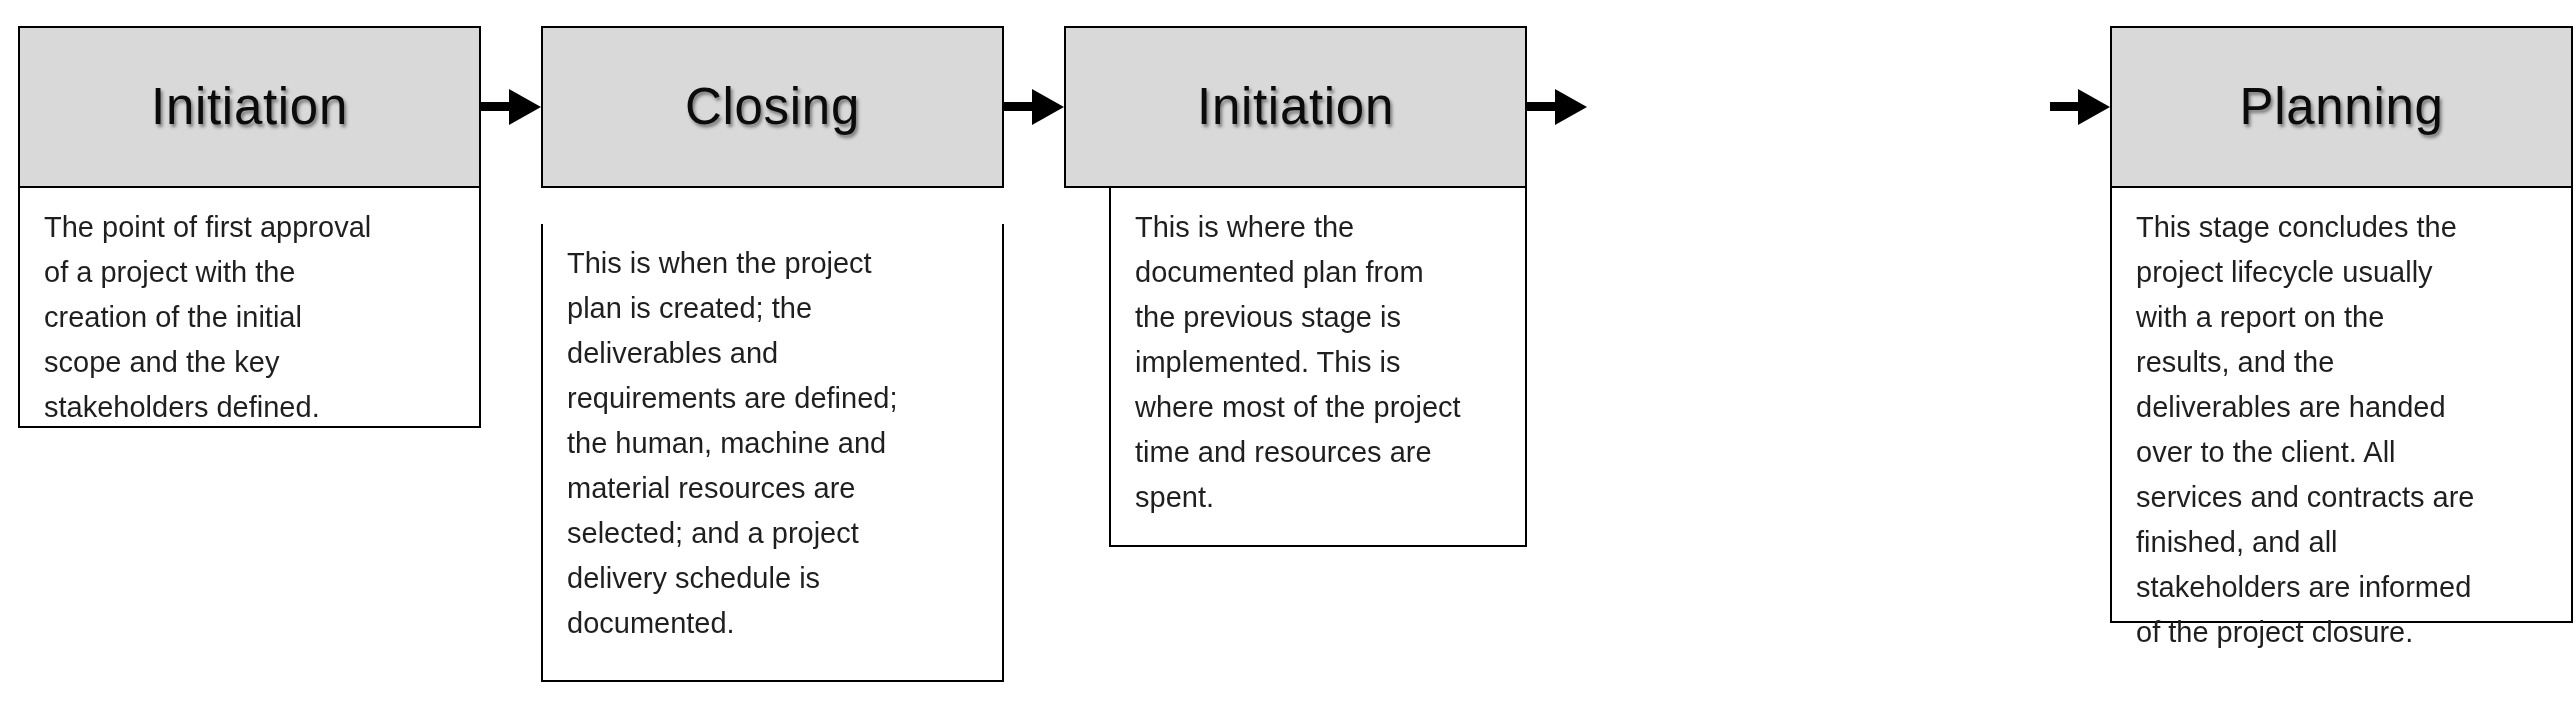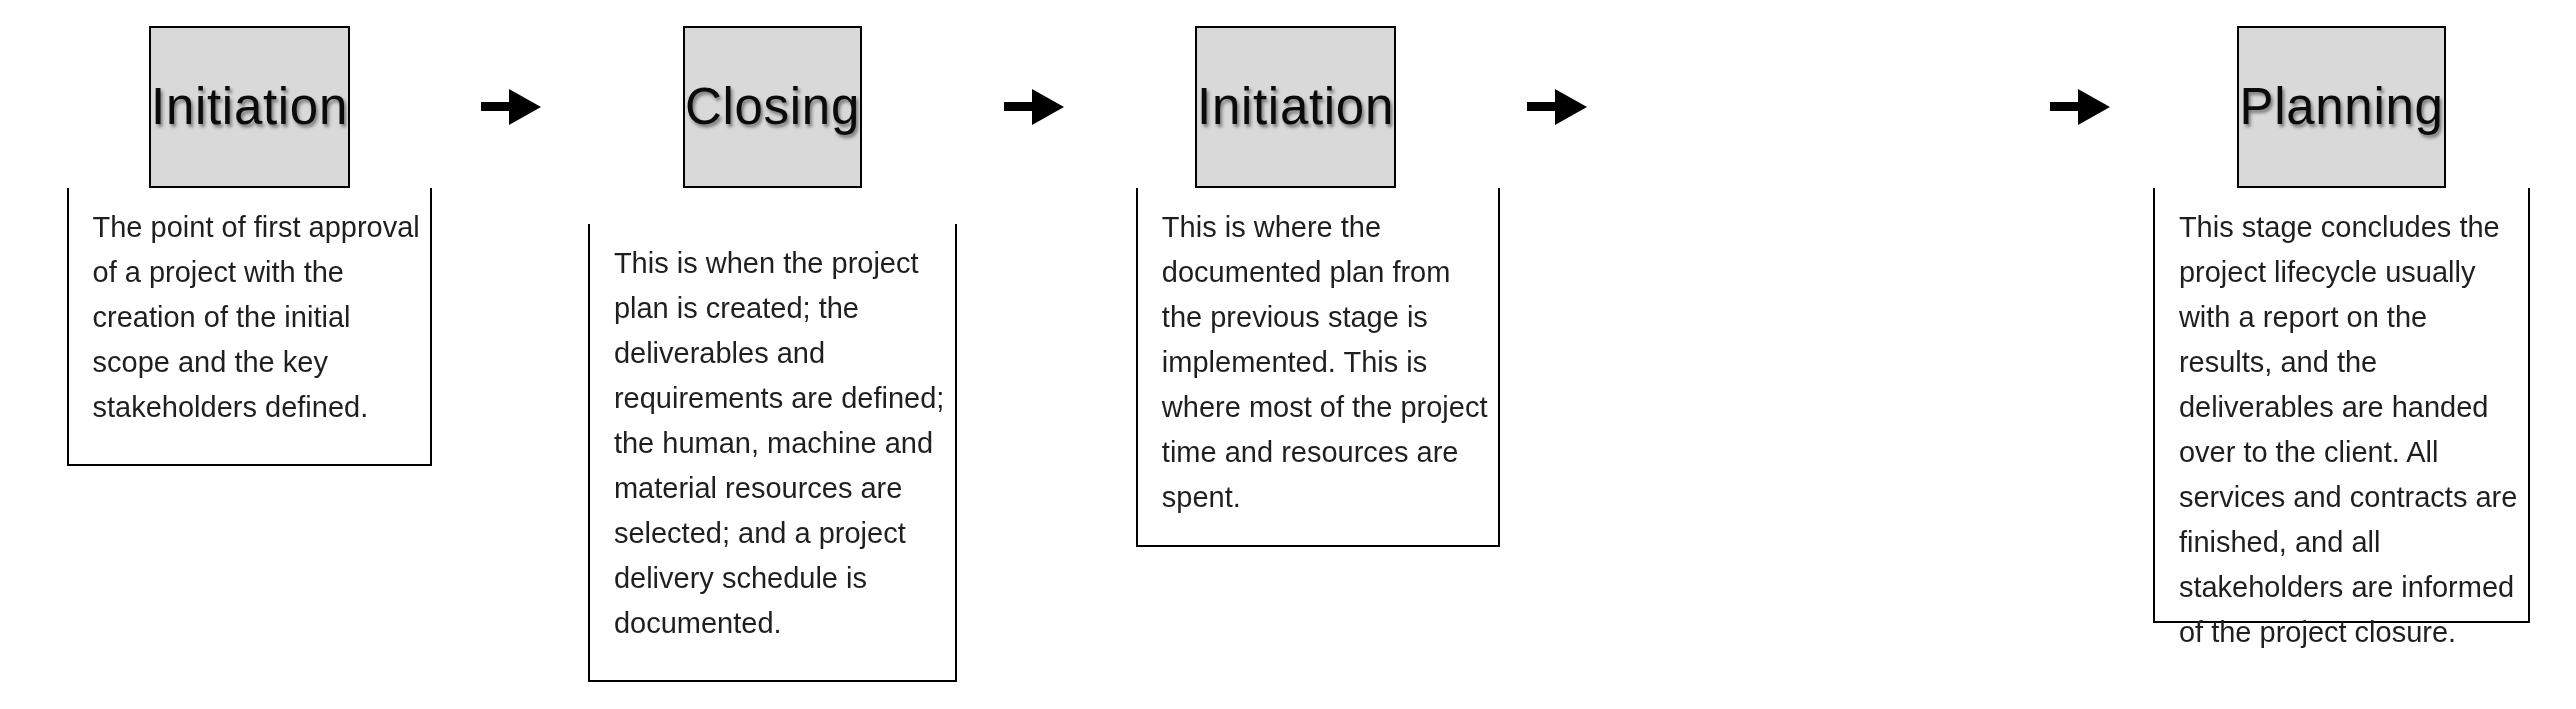--- a/index.html
+++ b/index.html
@@ -1,15 +1,15 @@
 <!DOCTYPE html>
 <html style="font-size:10.7px"><head>
 <meta charset="utf-8">
 <style>
-  * { box-sizing: border-box; margin: 0; padding: 0; align-items: center; }
+  * { box-sizing: border-box; margin: 0; padding: 0; }
   html, body {
     width: 2576px;
     height: 709px;
     background: #ffffff;
     font-family: "Liberation Sans", sans-serif;
     overflow: hidden;
   }
   .diagram-row {
     display: flex;
     align-items: flex-start;
@@ -38,21 +38,21 @@
   .stage-desc {
     border: 2.7px solid #000000;
     border-top: none;
     background: #ffffff;
     padding: 17.4px 10.7px 0 24px;
     font-size: 29px;
     line-height: 45px;
     color: #1f1f1f;
     white-space: pre-line;
   }
-  .stage:nth-of-type(1) .stage-desc { height: 278px; }
+  .stage:nth-of-type(1) .stage-desc { height: 240px; }
   .stage:nth-of-type(3) .stage-desc { height: 458px; margin-top: 36px; }
   .stage:nth-of-type(5) .stage-desc { height: 359px; margin-left: 45px; }
   .stage:nth-of-type(7) .stage-desc { height: 329px; }
   .stage:nth-of-type(9) .stage-desc { height: 435px; }
   .gap {
     width: 60px;
     flex: 0 0 60px;
     height: 162px;
     display: flex;
     align-items: center;

